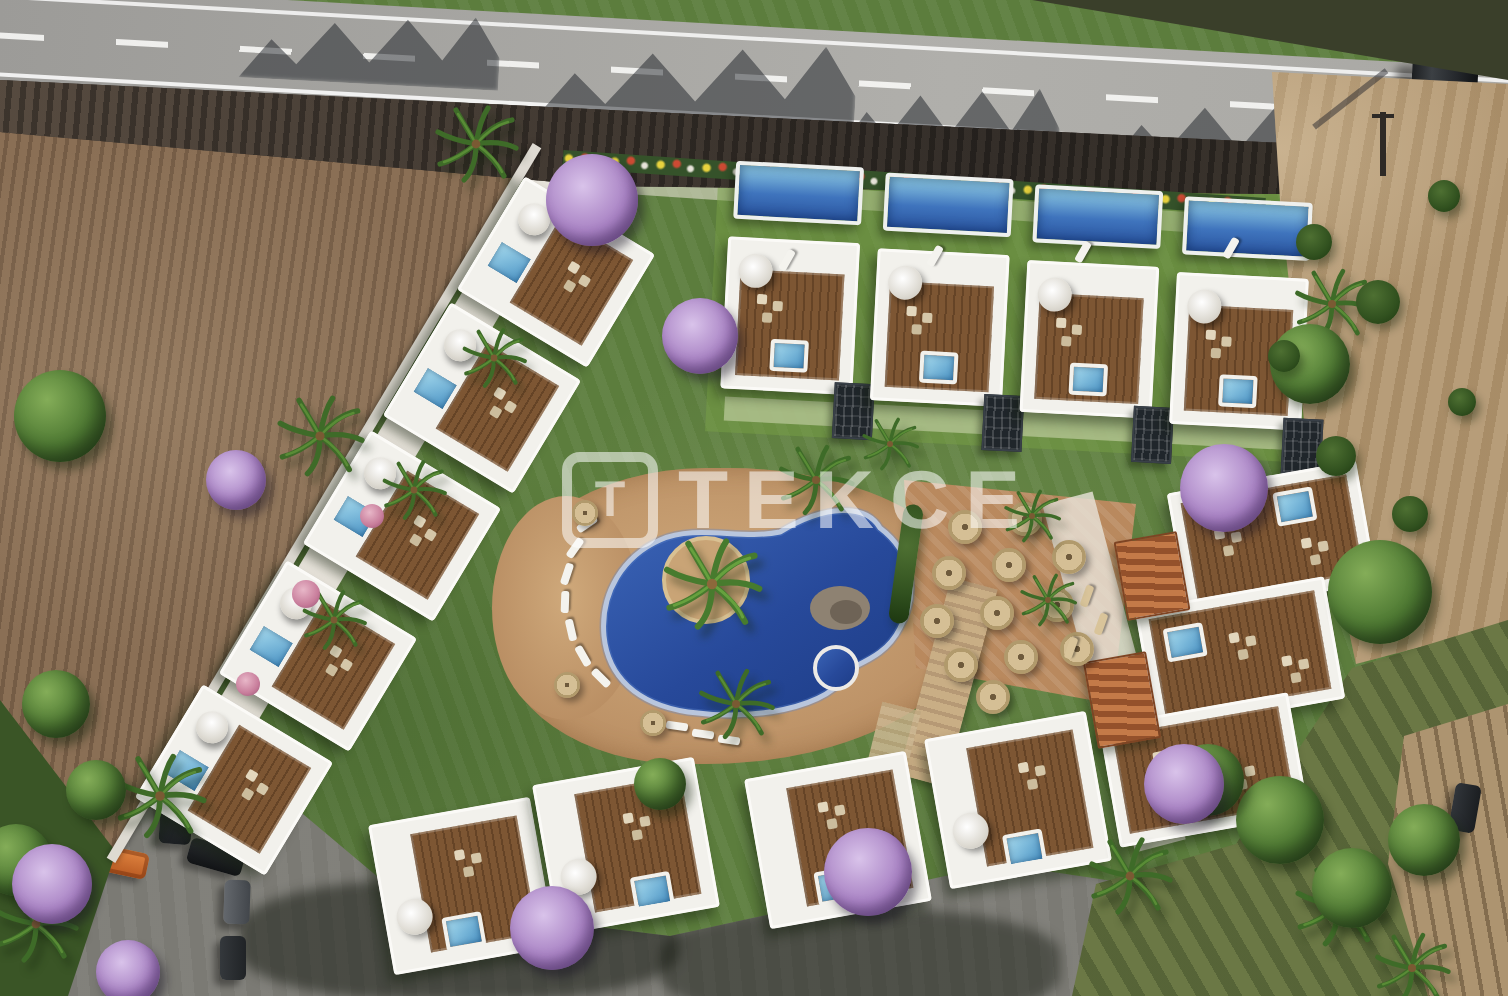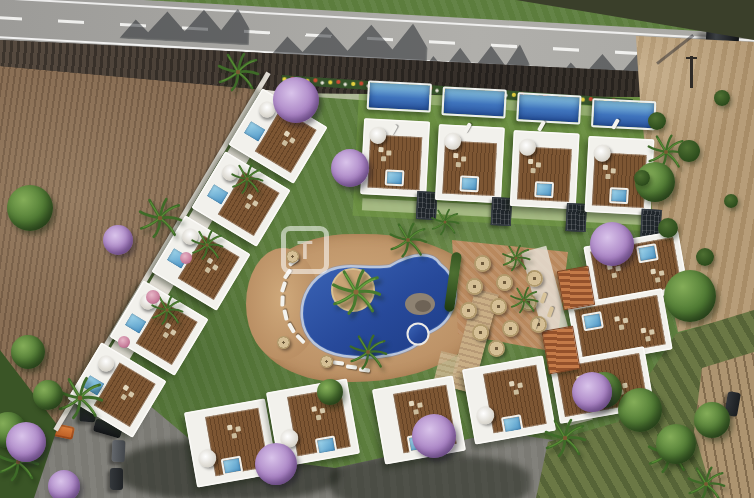--- a/index.html
+++ b/index.html
@@ -373,15 +373,16 @@
   <div class="a jc" style="left:48px;top:470px;width:32px;height:32px;"></div>
 
   <div class="a pk" style="left:146px;top:290px;width:14px;height:14px;"></div>
   <div class="a pk" style="left:180px;top:252px;width:12px;height:12px;"></div>
   <div class="a pk" style="left:118px;top:336px;width:12px;height:12px;"></div>
 
   <div class="a wm" style="left:281px;top:226px;">
     <div class="wmb">
         <span>T</span>
       </div>
+    <div class="wmt">TEKCE</div>
   </div>
 
 </div>
 
 </body></html>

